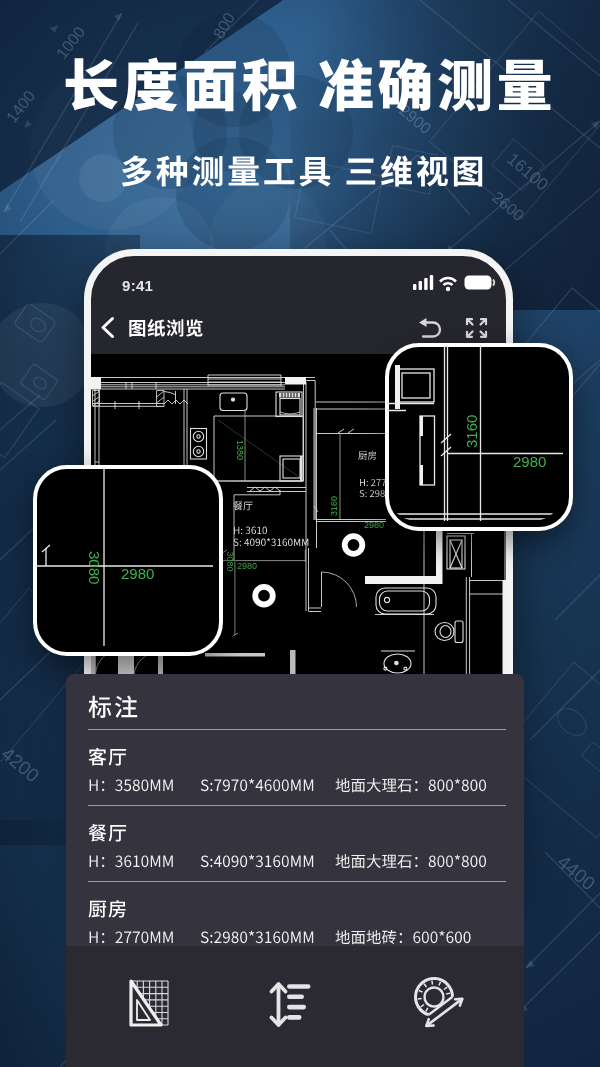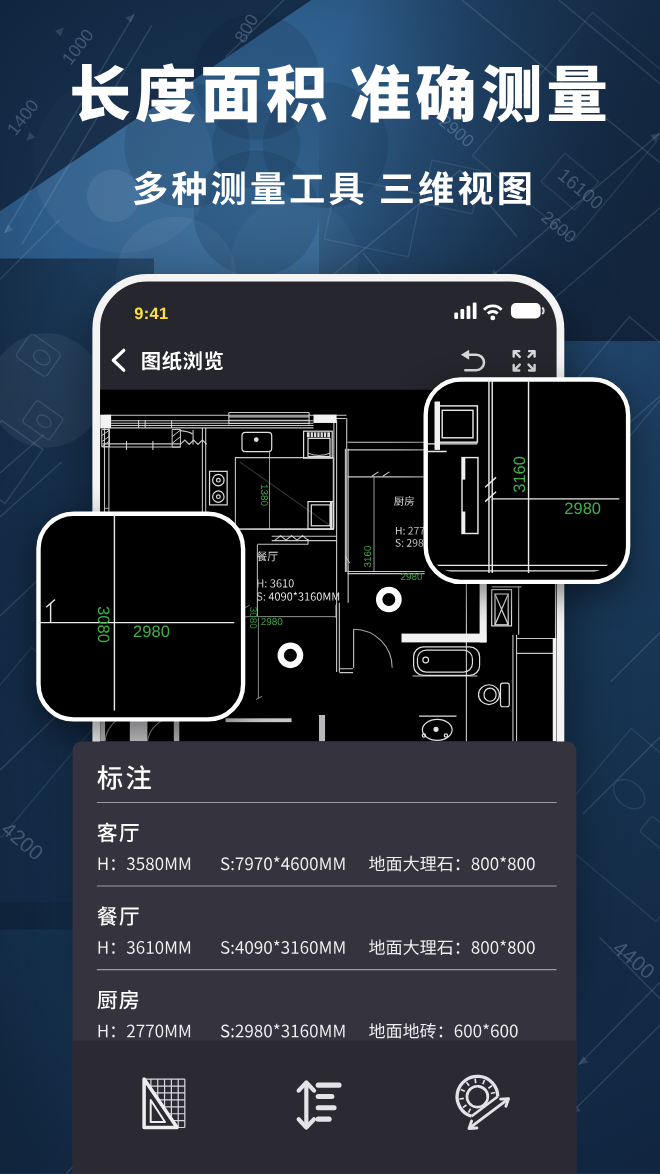--- a/index.html
+++ b/index.html
@@ -99,21 +99,21 @@
 </svg>
 <svg class="abs" style="left:63px;top:0" width="520" height="130" viewBox="0 0 520 130">
     <path transform="translate(0,106)" d="M41.6 -47.0C37.2 -42.4 29.4 -38.2 22.1 -35.9C24.0 -34.3 27.2 -30.9 28.7 -29.1C35.8 -32.3 44.4 -37.6 49.8 -43.3ZM2.7 -27.2V-19.1H11.6V-6.9C11.6 -4.3 10.1 -2.9 8.7 -2.2C9.9 -0.7 11.3 2.7 11.8 4.6C13.7 3.5 16.7 2.5 32.2 -1.0C31.8 -2.9 31.5 -6.4 31.5 -8.9L20.3 -6.7V-19.1H26.3C30.6 -7.9 37.2 -0.3 49.1 3.4C50.3 1.0 52.9 -2.6 54.8 -4.4C45.0 -6.8 38.5 -11.9 34.8 -19.1H53.4V-27.2H20.3V-47.8H11.6V-27.2Z M81.2 -34.7V-31.7H74.4V-25.4H81.2V-16.9H105.2V-25.4H112.8V-31.7H105.2V-34.7H97.2V-31.7H88.9V-34.7ZM97.2 -25.4V-22.9H88.9V-25.4ZM98.0 -9.1C96.3 -7.9 94.4 -6.8 92.2 -5.9C90.0 -6.8 88.0 -7.9 86.4 -9.1ZM74.7 -15.4V-9.1H79.9L77.5 -8.2C79.1 -6.3 80.9 -4.7 83.0 -3.2C79.5 -2.6 75.8 -2.1 71.9 -1.8C73.1 -0.1 74.6 3.0 75.2 4.9C81.3 4.3 86.9 3.2 92.0 1.5C97.1 3.4 102.9 4.6 109.6 5.3C110.6 3.2 112.6 -0.1 114.3 -1.8C109.8 -2.1 105.6 -2.5 101.8 -3.2C105.5 -5.8 108.5 -9.0 110.7 -13.2L105.6 -15.7L104.2 -15.4ZM85.2 -46.6C85.5 -45.6 85.9 -44.6 86.2 -43.5H65.4V-28.6C65.4 -19.9 65.0 -7.0 60.6 1.7C62.7 2.3 66.4 4.0 68.1 5.2C72.7 -4.2 73.4 -18.9 73.4 -28.7V-36.0H113.3V-43.5H95.3C94.8 -45.1 94.2 -46.9 93.5 -48.4Z M143.4 -17.0H150.2V-14.1H143.4ZM143.4 -23.3V-25.9H150.2V-23.3ZM143.4 -7.8H150.2V-4.9H143.4ZM121.7 -45.0V-37.3H141.7L141.1 -33.4H123.9V5.3H131.7V2.5H162.2V5.3H170.4V-33.4H149.7L151.0 -37.3H172.9V-45.0ZM131.7 -4.9V-25.9H136.2V-4.9ZM162.2 -4.9H157.4V-25.9H162.2Z M219.6 -10.5C222.3 -5.5 225.2 1.0 226.1 5.2L233.8 2.1C232.7 -2.2 229.6 -8.4 226.7 -13.1ZM208.7 -12.8C207.4 -7.7 204.8 -2.6 201.5 0.6C203.4 1.6 206.9 3.9 208.3 5.3C211.7 1.5 215.0 -4.8 216.8 -10.9ZM213.2 -36.8H222.9V-24.5H213.2ZM205.5 -44.5V-16.7H231.1V-44.5ZM200.4 -47.7C194.9 -45.6 187.2 -43.9 180.0 -43.0C180.9 -41.2 181.9 -38.4 182.2 -36.6C184.5 -36.8 187.0 -37.2 189.5 -37.5V-32.1H180.6V-24.6H188.0C185.9 -19.7 182.8 -14.3 179.6 -11.0C180.8 -8.8 182.7 -5.3 183.4 -2.9C185.6 -5.5 187.7 -9.1 189.5 -13.0V5.3H197.2V-16.1C198.7 -13.9 200.1 -11.6 200.9 -9.9L205.2 -16.5C204.2 -17.8 198.9 -22.6 197.2 -23.9V-24.6H204.4V-32.1H197.2V-38.9C199.8 -39.5 202.3 -40.2 204.6 -40.9Z M256.3 -42.5C258.5 -37.9 261.4 -31.8 262.6 -28.0L270.6 -31.9C269.2 -35.6 266.0 -41.4 263.7 -45.8ZM256.3 -0.6 265.0 2.8C267.4 -3.0 269.8 -9.6 272.0 -16.5L264.4 -20.1C261.9 -12.8 258.7 -5.4 256.3 -0.6ZM281.3 -20.3H290.3V-16.4H281.3ZM281.3 -27.3V-31.5H290.3V-27.3ZM288.2 -44.6C289.3 -42.8 290.7 -40.4 291.7 -38.4H283.3C284.3 -40.8 285.3 -43.2 286.1 -45.6L278.6 -47.5C275.9 -38.5 271.0 -29.7 265.1 -24.5C266.7 -23.1 269.5 -20.0 270.7 -18.5C271.7 -19.5 272.8 -20.7 273.8 -22.0V5.4H281.3V1.9H309.6V-5.3H298.3V-9.5H307.7V-16.4H298.3V-20.3H307.8V-27.3H298.3V-31.5H308.8V-38.4H297.4L300.1 -39.8C299.0 -42.0 297.0 -45.4 295.2 -47.9ZM281.3 -9.5H290.3V-5.3H281.3Z M316.7 -45.7V-38.4H322.2C320.8 -31.6 318.6 -25.3 315.4 -21.0C316.4 -18.6 317.8 -13.3 318.0 -11.1C318.7 -11.9 319.4 -12.8 320.0 -13.7V2.6H326.6V-1.4H335.3C334.8 -0.5 334.2 0.4 333.5 1.2C335.3 2.0 338.6 4.1 340.0 5.4C342.8 1.8 344.3 -2.9 345.2 -7.7H349.3V2.5H356.3V-1.6C357.1 0.3 357.7 3.0 357.8 4.9C360.8 4.9 363.2 4.8 365.0 3.6C366.9 2.5 367.3 0.7 367.3 -2.5V-33.3H359.4C361.2 -35.6 362.9 -38.1 364.2 -40.2L358.9 -43.6L357.8 -43.3H349.0L350.1 -46.1L343.2 -47.9C341.2 -42.0 337.5 -36.6 333.0 -33.2C334.2 -31.7 336.5 -28.4 337.3 -26.8L338.7 -28.1V-19.9C338.7 -14.7 338.4 -8.1 335.9 -2.6V-28.1H327.0C328.0 -31.5 329.0 -34.9 329.7 -38.4H336.9V-45.7ZM356.3 -7.7H359.7V-2.6C359.7 -2.1 359.5 -1.9 359.0 -1.9L356.3 -2.0ZM349.3 -14.5H346.0L346.1 -17.5H349.3ZM356.3 -14.5V-17.5H359.7V-14.5ZM349.3 -23.6H346.1V-26.5H349.3ZM356.3 -23.6V-26.5H359.7V-23.6ZM344.2 -33.3H343.4C344.2 -34.4 345.0 -35.6 345.7 -36.8H353.4C352.7 -35.6 351.8 -34.3 351.0 -33.3ZM326.6 -21.1H329.2V-8.5H326.6Z M420.7 -46.9V-2.5C420.7 -1.7 420.4 -1.4 419.6 -1.4C418.7 -1.4 416.1 -1.3 413.4 -1.5C414.3 0.4 415.2 3.4 415.4 5.2C419.6 5.2 422.5 4.9 424.5 3.8C426.4 2.7 427.1 1.0 427.1 -2.5V-46.9ZM413.1 -42.7V-7.6H419.1V-42.7ZM375.3 -26.6C378.2 -25.0 382.5 -22.5 384.4 -20.9L389.3 -27.4C387.1 -29.0 382.7 -31.2 379.8 -32.5ZM376.1 0.7 383.5 4.8C385.7 -0.9 387.9 -7.2 389.8 -13.3L383.2 -17.5C381.0 -10.8 378.2 -3.8 376.1 0.7ZM398.2 -36.8V-14.5C398.2 -8.5 397.4 -3.0 388.9 0.5C389.9 1.5 391.7 4.1 392.2 5.4C397.1 3.4 400.0 0.3 401.7 -3.1C403.9 -0.4 406.3 2.8 407.5 4.9L412.6 1.7C411.2 -0.6 408.2 -4.2 405.8 -6.8L402.5 -4.9C403.6 -8.0 403.9 -11.3 403.9 -14.4V-36.8ZM377.3 -41.5C380.3 -39.8 384.6 -37.2 386.6 -35.6L390.9 -41.3V-7.3H396.9V-39.4H405.2V-7.7H411.5V-45.1H390.9V-42.6C388.6 -44.2 384.7 -46.2 382.0 -47.5Z M451.0 -37.4H471.7V-36.1H451.0ZM451.0 -42.3H471.7V-41.0H451.0ZM443.1 -46.2V-32.2H479.9V-46.2ZM436.0 -30.9V-25.2H487.4V-30.9ZM449.8 -14.8H457.6V-13.5H449.8ZM465.5 -14.8H473.2V-13.5H465.5ZM449.8 -19.9H457.6V-18.6H449.8ZM465.5 -19.9H473.2V-18.6H465.5ZM436.0 -1.8V4.0H487.4V-1.8H465.5V-3.2H482.1V-8.2H465.5V-9.4H481.2V-24.0H442.1V-9.4H457.6V-8.2H441.2V-3.2H457.6V-1.8Z" fill="#ffffff"></path>
   </svg>
 <svg class="abs" style="left:120px;top:148px" width="380" height="48" viewBox="0 0 380 48">
     <path transform="translate(0,35.5)" d="M14.4 -28.1C12.2 -25.5 8.2 -22.7 2.9 -20.8C3.8 -20.2 5.0 -18.8 5.6 -17.9C8.2 -19.1 10.6 -20.4 12.6 -21.9H20.9C19.4 -20.4 17.6 -19.1 15.4 -18.0C14.4 -18.9 13.2 -19.8 12.1 -20.5L9.2 -18.6C10.0 -18.0 11.0 -17.2 11.9 -16.4C8.8 -15.2 5.4 -14.4 2.1 -13.9C2.7 -13.0 3.6 -11.4 3.9 -10.4C13.5 -12.2 22.9 -16.3 27.2 -24.0L24.6 -25.5L23.9 -25.3H16.9C17.5 -25.9 18.1 -26.5 18.7 -27.2ZM19.9 -16.3C17.4 -13.1 12.8 -9.9 6.0 -7.7C6.8 -7.0 7.9 -5.6 8.4 -4.7C12.1 -6.0 15.3 -7.7 18.0 -9.6H25.5C24.1 -7.8 22.2 -6.3 20.0 -5.1C18.9 -6.0 17.7 -6.9 16.7 -7.7L13.4 -5.8C14.3 -5.1 15.3 -4.3 16.2 -3.4C12.0 -1.9 7.1 -1.2 1.7 -0.8C2.4 0.2 3.0 1.9 3.3 3.0C16.0 1.8 26.9 -1.7 31.5 -11.7L28.8 -13.3L28.1 -13.1H22.1C22.9 -13.8 23.6 -14.6 24.2 -15.3Z M56.5 -17.6V-11.5H53.7V-17.6ZM60.5 -17.6H63.2V-11.5H60.5ZM56.5 -27.9V-21.4H49.9V-5.6H53.7V-7.7H56.5V2.8H60.5V-7.7H63.2V-5.9H67.1V-21.4H60.5V-27.9ZM47.6 -27.8C44.9 -26.6 40.7 -25.6 37.0 -25.0C37.4 -24.2 37.9 -22.8 38.0 -22.0C39.2 -22.1 40.5 -22.3 41.7 -22.5V-18.7H36.8V-15.1H41.2C40.0 -11.9 38.1 -8.3 36.3 -6.2C36.9 -5.2 37.7 -3.5 38.1 -2.4C39.4 -4.1 40.7 -6.4 41.7 -9.0V2.9H45.6V-10.3C46.4 -9.0 47.1 -7.7 47.5 -6.8L49.8 -9.9C49.2 -10.7 46.5 -13.8 45.6 -14.6V-15.1H49.2V-18.7H45.6V-23.3C47.1 -23.6 48.5 -24.1 49.8 -24.5Z M81.5 -26.3V-4.6H84.4V-23.5H90.1V-4.8H93.2V-26.3ZM99.3 -27.5V-1.0C99.3 -0.5 99.2 -0.4 98.7 -0.4C98.2 -0.4 96.6 -0.3 95.0 -0.4C95.4 0.5 95.9 2.0 96.0 2.8C98.4 2.8 100.0 2.7 101.0 2.2C102.1 1.7 102.4 0.8 102.4 -1.0V-27.5ZM94.8 -25.0V-4.7H97.8V-25.0ZM73.6 -24.9C75.4 -23.9 77.9 -22.3 79.0 -21.3L81.4 -24.5C80.2 -25.5 77.7 -26.9 75.9 -27.8ZM72.3 -16.0C74.1 -15.1 76.5 -13.6 77.7 -12.6L80.1 -15.8C78.8 -16.7 76.3 -18.1 74.6 -18.9ZM72.9 0.6 76.4 2.6C77.8 -0.6 79.2 -4.5 80.3 -8.0L77.1 -10.1C75.9 -6.2 74.1 -2.0 72.9 0.6ZM85.8 -21.6V-9.0C85.8 -5.3 85.3 -1.8 80.1 0.6C80.6 1.1 81.5 2.3 81.8 3.0C84.8 1.6 86.5 -0.3 87.5 -2.4C88.9 -0.8 90.6 1.4 91.4 2.7L93.9 1.1C93.1 -0.3 91.2 -2.4 89.7 -4.0L87.6 -2.7C88.5 -4.8 88.7 -6.9 88.7 -9.0V-21.6Z M116.6 -22.0H130.3V-20.9H116.6ZM116.6 -25.0H130.3V-23.9H116.6ZM112.8 -27.0V-18.8H134.3V-27.0ZM108.6 -17.9V-15.0H138.7V-17.9ZM115.9 -8.8H121.7V-7.7H115.9ZM125.5 -8.8H131.3V-7.7H125.5ZM115.9 -11.9H121.7V-10.8H115.9ZM125.5 -11.9H131.3V-10.8H125.5ZM108.6 -0.7V2.1H138.7V-0.7H125.5V-1.9H135.8V-4.5H125.5V-5.5H135.2V-14.0H112.2V-5.5H121.7V-4.5H111.5V-1.9H121.7V-0.7Z M144.3 -3.3V0.7H174.4V-3.3H161.4V-20.5H172.6V-24.6H146.1V-20.5H156.9V-3.3Z M185.2 -26.5V-7.7H180.0V-4.2H188.2C186.0 -2.6 182.5 -0.9 179.5 0.1C180.4 0.9 181.7 2.2 182.4 3.0C185.7 1.8 189.8 -0.3 192.4 -2.2L189.6 -4.2H199.6L197.7 -2.1C201.3 -0.6 205.1 1.6 207.3 3.0L210.6 0.1C208.5 -1.1 205.1 -2.7 201.9 -4.2H210.1V-7.7H205.1V-26.5ZM189.0 -7.7V-9.6H201.1V-7.7ZM189.0 -18.8H201.1V-17.0H189.0ZM189.0 -21.6V-23.4H201.1V-21.6ZM189.0 -14.2H201.1V-12.4H189.0Z M228.3 -24.9V-20.8H253.5V-24.9ZM230.6 -14.3V-10.2H250.9V-14.3ZM226.5 -3.1V1.0H255.2V-3.1Z M261.2 -2.2 261.9 1.5C265.2 0.6 269.6 -0.5 273.7 -1.6L273.3 -4.9C268.8 -3.9 264.2 -2.8 261.2 -2.2ZM262.0 -13.6C262.5 -13.9 263.3 -14.1 266.2 -14.4C265.1 -12.8 264.2 -11.6 263.7 -11.1C262.7 -9.8 261.9 -9.1 261.1 -8.9C261.5 -8.0 262.1 -6.3 262.3 -5.6C263.1 -6.1 264.5 -6.5 272.7 -8.1C272.6 -8.8 272.7 -10.3 272.8 -11.4L267.3 -10.4C269.5 -13.2 271.7 -16.4 273.4 -19.6L270.4 -21.5C269.7 -20.3 269.0 -18.9 268.3 -17.7L265.5 -17.5C267.4 -20.2 269.1 -23.4 270.4 -26.5L266.8 -28.1C265.7 -24.3 263.5 -20.1 262.7 -19.1C262.0 -18.0 261.5 -17.3 260.8 -17.1C261.2 -16.2 261.8 -14.4 262.0 -13.6ZM282.9 -12.2V-9.4H278.9V-12.2ZM282.0 -26.5C282.8 -25.2 283.6 -23.4 284.0 -22.1H279.8C280.5 -23.7 281.1 -25.3 281.6 -26.8L277.8 -27.9C276.8 -24.1 274.6 -19.1 272.1 -16.1C272.7 -15.2 273.5 -13.4 273.8 -12.4C274.3 -12.9 274.7 -13.5 275.2 -14.1V3.0H278.9V0.8H292.0V-2.8H286.6V-5.8H290.8V-9.4H286.6V-12.2H290.8V-15.7H286.6V-18.6H291.6V-22.1H285.3L287.7 -23.3C287.3 -24.6 286.3 -26.4 285.4 -27.9ZM282.9 -15.7H278.9V-18.6H282.9ZM282.9 -5.8V-2.8H278.9V-5.8Z M310.1 -26.6V-9.0H313.9V-23.1H322.5V-9.0H326.4V-26.6ZM316.3 -21.2V-16.0C316.3 -10.9 315.4 -4.3 306.9 0.1C307.7 0.7 309.0 2.2 309.5 3.0C313.5 0.8 316.1 -2.0 317.7 -5.1V-1.1C317.7 1.7 318.8 2.5 321.5 2.5H323.7C327.1 2.5 327.6 1.0 328.0 -4.2C327.0 -4.4 325.8 -4.9 324.9 -5.6C324.8 -1.3 324.6 -0.4 323.8 -0.4H322.2C321.6 -0.4 321.3 -0.6 321.3 -1.5V-9.1H319.2C319.8 -11.5 320.0 -13.8 320.0 -15.9V-21.2ZM300.1 -26.3C301.0 -25.2 302.0 -23.7 302.6 -22.5H297.6V-18.9H304.5C302.7 -15.2 299.8 -11.6 296.7 -9.7C297.2 -8.9 298.0 -6.7 298.3 -5.5C299.2 -6.3 300.2 -7.1 301.1 -8.1V2.9H304.9V-10.0C305.8 -8.7 306.6 -7.4 307.1 -6.4L309.6 -9.5C309.1 -10.2 307.0 -12.6 305.7 -14.0C307.1 -16.2 308.3 -18.7 309.2 -21.2L307.1 -22.6L306.4 -22.5H304.0L306.2 -23.8C305.6 -25.0 304.4 -26.7 303.2 -28.0Z M333.9 -26.8V3.0H337.7V1.8H358.2V3.0H362.2V-26.8ZM340.3 -4.6C344.7 -4.1 350.1 -2.8 353.4 -1.7H337.7V-11.5C338.2 -10.7 338.8 -9.6 339.1 -8.8C340.9 -9.3 342.7 -9.8 344.5 -10.5L343.3 -8.8C346.1 -8.2 349.6 -7.1 351.5 -6.1L353.1 -8.6C351.3 -9.4 348.2 -10.4 345.5 -10.9C346.4 -11.3 347.3 -11.7 348.2 -12.2C350.7 -10.9 353.6 -9.9 356.4 -9.3C356.8 -10.0 357.5 -11.0 358.2 -11.7V-1.7H353.9L355.5 -4.4C352.1 -5.5 346.6 -6.7 342.1 -7.2ZM344.8 -23.2C343.2 -20.8 340.5 -18.4 337.8 -17.0C338.6 -16.4 339.8 -15.2 340.4 -14.6C341.1 -15.0 341.7 -15.5 342.4 -16.1C343.1 -15.4 343.9 -14.8 344.8 -14.2C342.5 -13.3 340.0 -12.6 337.7 -12.1V-23.2ZM345.2 -23.2H358.2V-12.3C355.9 -12.7 353.6 -13.3 351.5 -14.1C353.8 -15.7 355.7 -17.5 357.0 -19.5L354.8 -20.9L354.3 -20.7H347.0C347.4 -21.2 347.8 -21.7 348.1 -22.2ZM348.1 -15.7C346.9 -16.3 345.8 -17.0 344.9 -17.8H351.3C350.4 -17.0 349.2 -16.3 348.1 -15.7Z" fill="#ffffff"></path>
   </svg>
 <div class="abs" style="left:84px;top:249px;width:415px;height:640px;
 border:7px solid #f4f4f4;border-radius:50px;background:#26262e;
 box-shadow:0 18px 50px rgba(0,0,0,0.5);"></div>
-<div class="abs" style="left:122px;top:277px;color:#fde047;font-size:15px;font-weight:600;letter-spacing:0.3px;">9:41</div>
+<div class="abs" style="left:122px;top:277px;color:#e5e5e5;font-size:15px;font-weight:600;letter-spacing:0.3px;">9:41</div>
 <svg class="abs" style="left:410px;top:272px" width="86" height="22" viewBox="0 0 86 22">
 <g fill="#ffffff">
  <rect x="3" y="12" width="3.4" height="6" rx="1"></rect>
  <rect x="8.6" y="9" width="3.4" height="9" rx="1"></rect>
  <rect x="14.2" y="6" width="3.4" height="12" rx="1"></rect>
  <rect x="19.8" y="3" width="3.4" height="15" rx="1"></rect>
 </g>
 <g stroke="#ffffff" fill="none">
  <path d="M30,9.5 a11,11 0 0 1 16,0" stroke-width="2.6"></path>
  <path d="M33.5,13 a6.5,6.5 0 0 1 9,0" stroke-width="2.6"></path>

